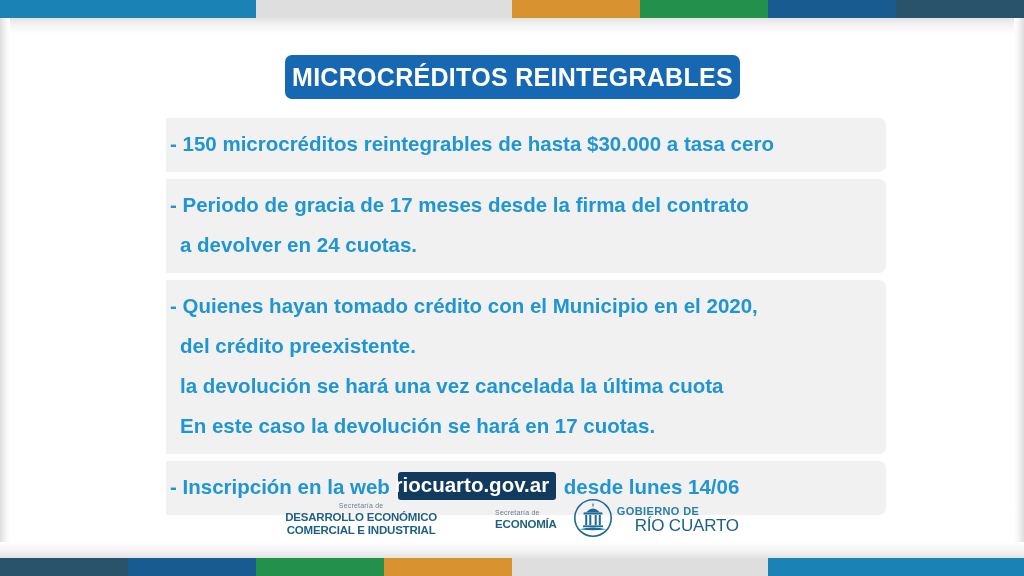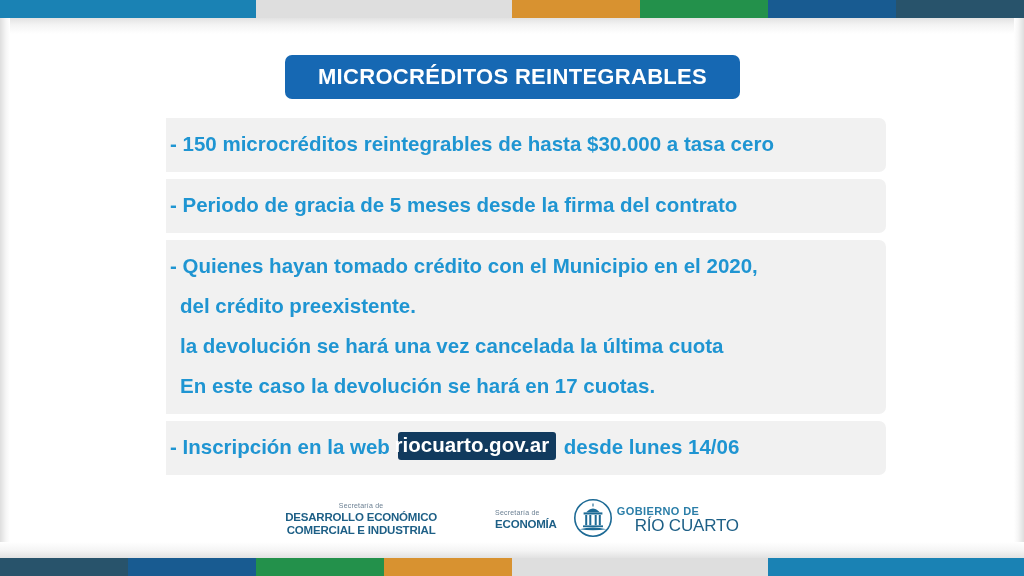--- a/index.html
+++ b/index.html
@@ -68,21 +68,21 @@
     width: 455px;
     height: 44px;
     background: #1668b3;
     border-radius: 7px;
     display: flex;
     align-items: center;
     justify-content: center;
   }
   .title-banner .title-text {
     color: #ffffff;
-    font-size: 22px;
+    font-size: 25px;
     font-weight: bold;
     letter-spacing: 0.3px;
     white-space: nowrap;
   }
 
   
   .bullets {
     position: absolute;
     left: 142px;
     top: 118px;
@@ -204,21 +204,22 @@
   <div class="bullets" id="bullet-list">
       <div class="bullet-row">
         <div class="bullet-accent"></div>
         <div class="bullet-body">
           <div class="bullet-line first-line">- 150 microcréditos reintegrables de hasta $30.000 a tasa cero</div>
         </div>
       </div>
       <div class="bullet-row">
         <div class="bullet-accent"></div>
         <div class="bullet-body">
-          <div class="bullet-line first-line">- Periodo de gracia de 5 meses desde la firma del contrato</div>
+          <div class="bullet-line first-line">- Periodo de gracia de 17 meses desde la firma del contrato</div>
+          <div class="bullet-line">a devolver en 24 cuotas.</div>
         </div>
       </div>
       <div class="bullet-row">
         <div class="bullet-accent"></div>
         <div class="bullet-body">
           <div class="bullet-line first-line">- Quienes hayan tomado crédito con el Municipio en el 2020,</div>
           <div class="bullet-line">del crédito preexistente.</div>
           <div class="bullet-line">la devolución se hará una vez cancelada la última cuota</div>
           <div class="bullet-line">En este caso la devolución se hará en 17 cuotas.</div>
         </div>

